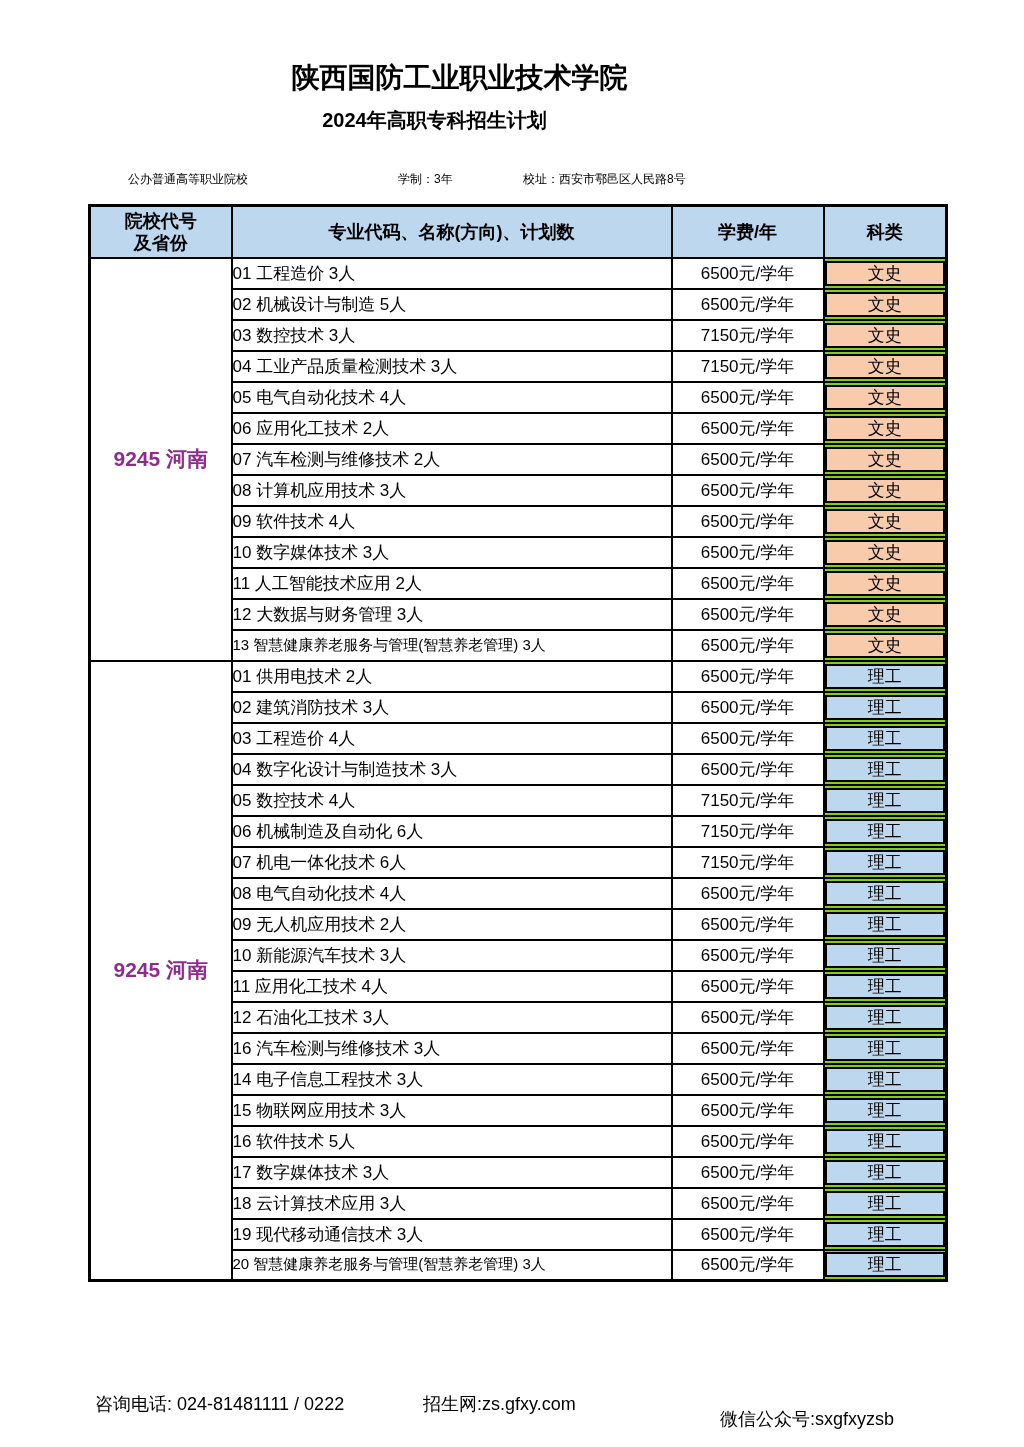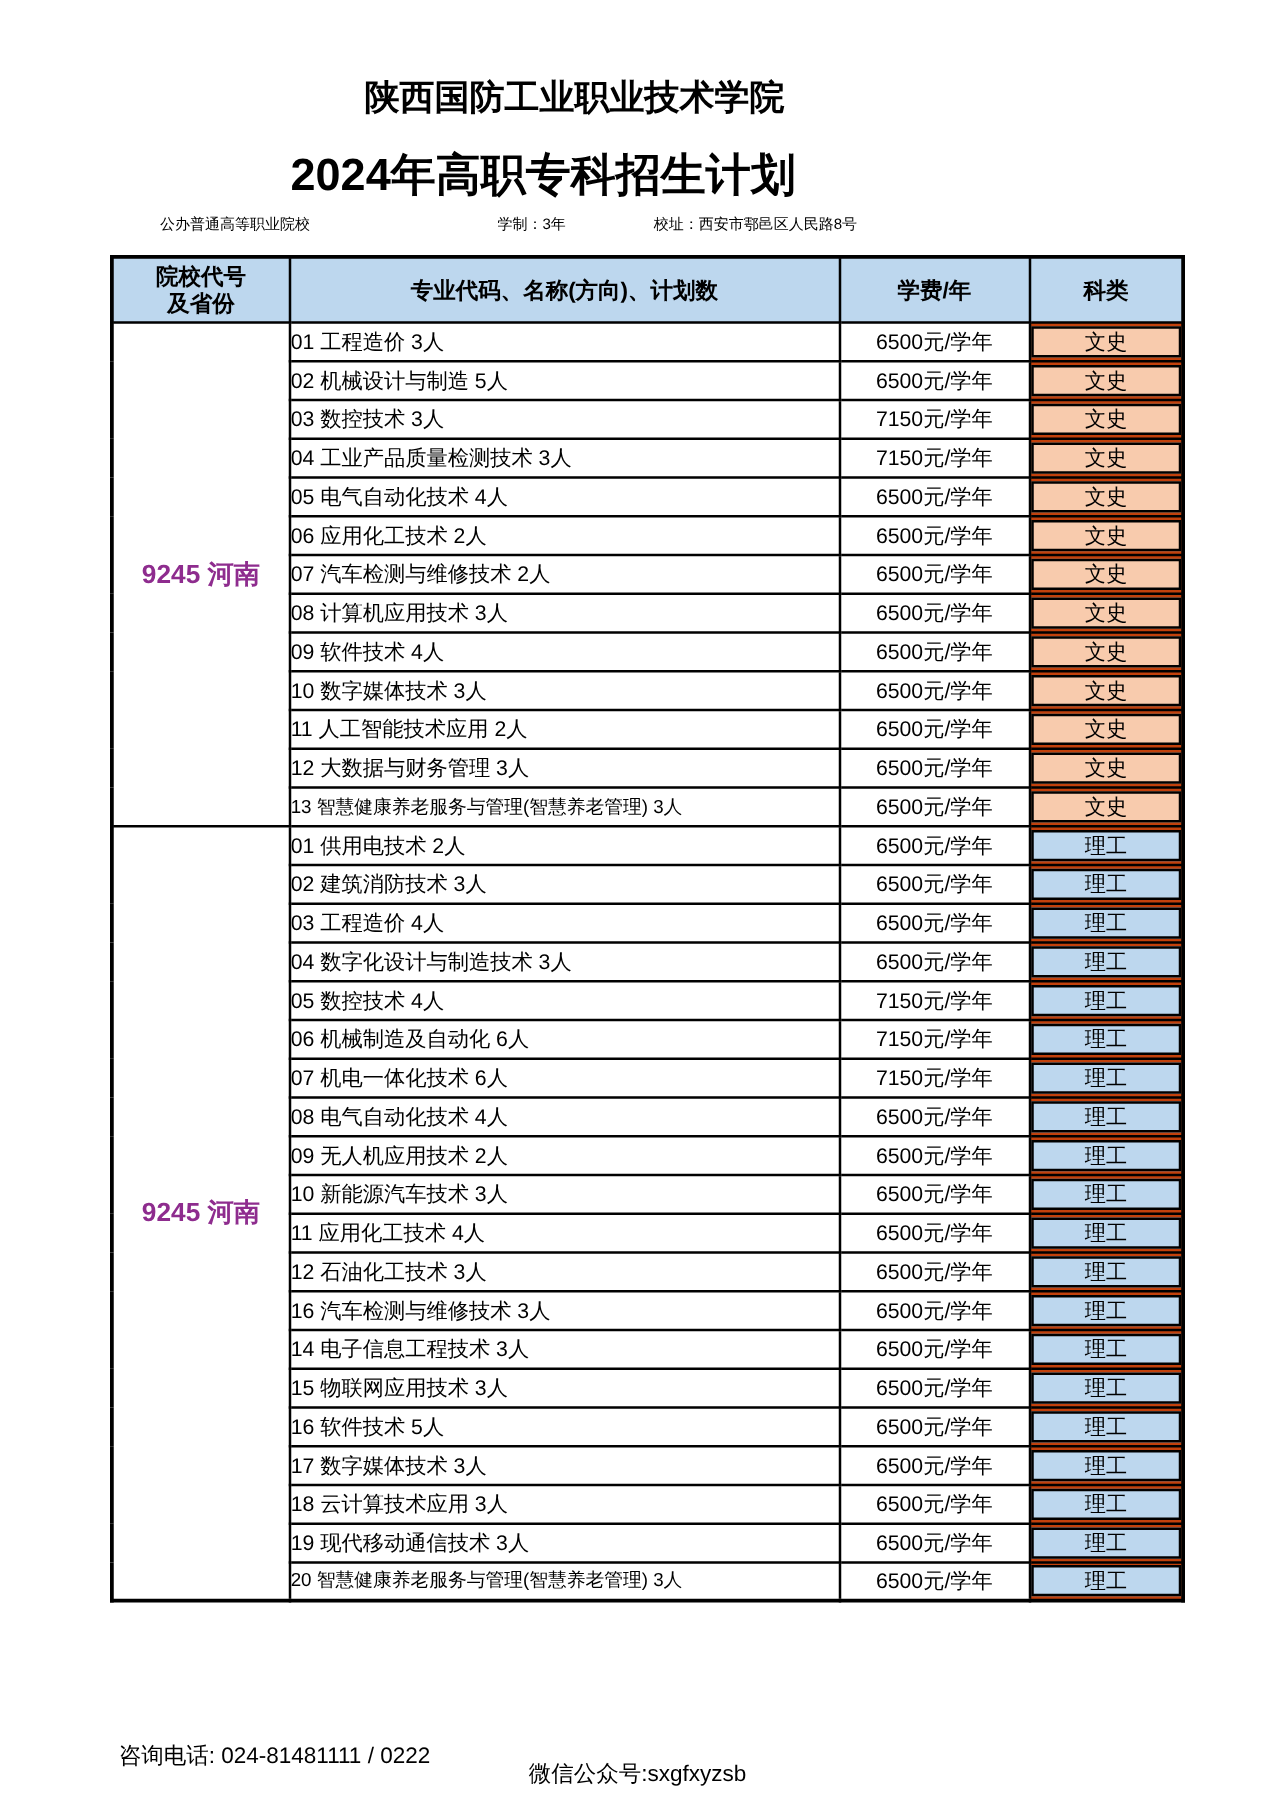--- a/index.html
+++ b/index.html
@@ -9,21 +9,21 @@
     font-family:"Liberation Sans","DejaVu Sans",sans-serif;
     position:relative;
     color:#000;
   }
   .doc-title {
     position:absolute; top:62px; left:0; width:919px;
     text-align:center; font-size:28px; font-weight:bold; line-height:32px;
   }
   .doc-subtitle {
     position:absolute; top:104px; left:0; width:869px;
-    text-align:center; font-size:36px; font-weight:bold; line-height:32px;margin-top:20px;
+    text-align:center; font-size:20px; font-weight:bold; line-height:32px;
   }
   .info-line {
     position:absolute; top:167px; left:128px; width:830px;
     font-size:12px; line-height:24px; white-space:nowrap;
   }
   .info-school { display:inline-block; width:270px; }
   .info-duration { display:inline-block; width:125px; }
   .info-address { display:inline-block; }
 
   .table-wrap { position:absolute; top:204px; left:88px; }
@@ -44,21 +44,21 @@
   }
   table.plan td { height:31px; font-size:17px; padding:0; }
   td.major { text-align:left; padding-left:7px; white-space:nowrap; overflow:hidden; }
   tr.small td.major { font-size:15px; }
   td.fee { text-align:center; }
   td.code { text-align:center; background:#fff; vertical-align:middle; }
   .section-label {
     font-weight:bold; font-size:21px;
     cursor:pointer;
   }
-  td.cat { padding:3px; background:#c2410c; }
+  td.cat { padding:3px; background:#84cc16; }
   .cat-box {
     border:2px solid #000;
     height:25px;
     display:flex; align-items:center; justify-content:center;
     font-size:17px; box-sizing:border-box;
   }
   .footer {
     position:absolute; top:1392px; left:95px; width:860px;
     font-size:18px; line-height:24px; display:flex; white-space:nowrap;
   }
@@ -328,14 +328,15 @@
           <td class="cat">
             <div class="cat-box" style="background: rgb(189, 215, 238);">理工</div>
           </td>
         </tr>
       </tbody>
   </table>
 </div>
 
 <div class="footer">
   <span class="footer-phone">咨询电话: 024-81481111 / 0222</span>
+    <span class="footer-web">招生网:zs.gfxy.com</span>
     <span class="footer-wechat">微信公众号:sxgfxyzsb</span>
 </div>
 
 </body></html>

